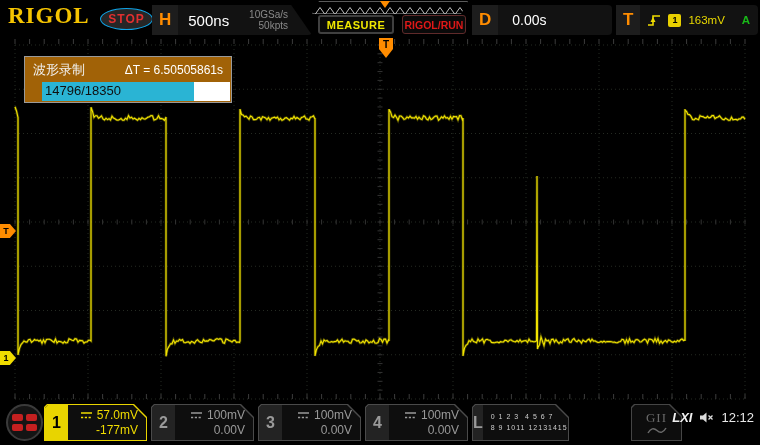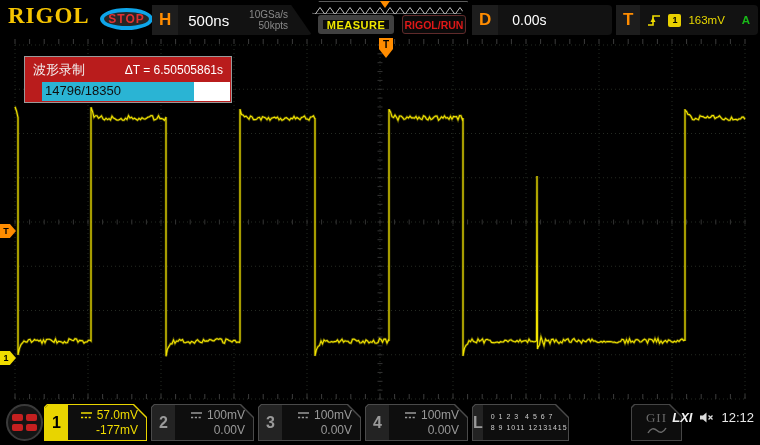--- a/index.html
+++ b/index.html
@@ -4,39 +4,39 @@
 <style>
   * { margin:0; padding:0; box-sizing:border-box; }
   html,body { width:760px; height:445px; background:#000; overflow:hidden;
     font-family:"Liberation Sans", sans-serif; }
   #screen { position:relative; width:760px; height:385px; background:#000; }
 
   
   .logo { position:absolute; left:8px; top:3px; font-family:"Liberation Serif",serif;
     font-weight:bold; font-size:23px; color:#f5c400; letter-spacing:1px; }
   .stop-badge { position:absolute; left:100px; top:8px; width:53px; height:22px;
-    background:#262626; border:4px solid #0ea5e9; border-radius:50%;
+    background:#262626; border:1px solid #0ea5e9; border-radius:50%;
     color:#e03030; font-weight:bold; font-size:12px; letter-spacing:1px;
     display:flex; align-items:center; justify-content:center; }
   .h-panel { position:absolute; left:152px; top:5px; width:160px; height:30px;
     background:#121212; clip-path:polygon(0 0, 87% 0, 100% 100%, 0 100%);
     border-radius:4px; display:flex; align-items:center; }
   .panel-letter { font-weight:bold; font-size:17px; color:#ff8c00; padding:0 7px;
     background:#1d1d1d; height:100%; display:flex; align-items:center; }
   .h-tb { color:#fff; font-size:15px; margin-left:10px; }
   .h-right { margin-left:auto; margin-right:24px; text-align:right; color:#8a8a8a;
     font-size:10px; line-height:1.15; }
   .mem-bar { position:absolute; left:312px; top:1px; width:156px; height:13px;
     background:#000; border:1px solid #5a5a5a;
     clip-path:polygon(7px 0,100% 0,calc(100% - 7px) 100%,0 100%); }
   .mem-marker { position:absolute; left:50%; top:0; margin-left:-5px; width:10px; height:7px;
     background:#ff8c00; clip-path:polygon(0 0,100% 0,50% 100%); }
   .btn { position:absolute; height:19px; background:#0a0a0a; border-radius:3px;
     font-weight:bold; display:flex; align-items:center; justify-content:center; }
-  .measure { left:318px; top:15px; width:76px; border:5px solid #404040;
+  .measure { left:318px; top:15px; width:76px; border:2px solid #404040;
     color:#f0e800; font-size:11px; letter-spacing:.5px; }
   .stoprun { left:402px; top:15px; width:64px; border:1px solid #5f2a2a;
     color:#e01818; font-size:10.5px; }
   .d-panel { position:absolute; left:472px; top:5px; width:140px; height:30px;
     background:#121212; border-radius:4px; display:flex; align-items:center; }
   .d-val { color:#fff; font-size:14px; margin-left:14px; }
   .t-panel { position:absolute; left:616px; top:5px; width:142px; height:30px;
     background:#121212; border-radius:4px; display:flex; align-items:center; gap:7px; }
   .t-badge { width:13px; height:13px; background:#e8d000; border-radius:2px; color:#000;
     font-weight:bold; font-size:9px; display:flex; align-items:center; justify-content:center; }
@@ -50,21 +50,21 @@
     display:flex; align-items:center; justify-content:center; }
   .trig-pos { left:379px; top:38px; width:14px; height:20px; background:#ff8c00;
     clip-path:polygon(0 0,100% 0,100% 55%,50% 100%,0 55%); font-size:10px;
     padding-bottom:7px; }
   .side-arrow { left:0; width:16px; height:14px; font-size:9px; padding-right:4px;
     clip-path:polygon(0 0,62% 0,100% 50%,62% 100%,0 100%); }
   .trig-lvl { top:224px; background:#ff8c00; }
   .ch1-arrow { top:351px; background:#f0dc00; }
 
   .record-box { position:absolute; left:24px; top:56px; width:208px; z-index:4;
-    background:#b91c1c; border:1px solid #9a9a9a; }
+    background:#a16207; border:1px solid #9a9a9a; }
   .record-head { display:flex; justify-content:space-between; align-items:center;
     padding:4px 8px 3px 8px; }
   .record-title { color:#f2f2f2; font-size:13px; }
   .record-dt { color:#fff; font-size:12px; }
   .record-prog { position:relative; height:19px; background:#fff; margin:0 1px 1px 17px; }
   .record-fill { position:absolute; left:0; top:0; bottom:0; background:#2ab4d4; }
   .record-text { position:absolute; left:3px; top:1px; color:#101010; font-size:13px; }
 
   
   .menu-btn { position:absolute; left:6px; top:404px; width:37px; height:37px; z-index:2;

